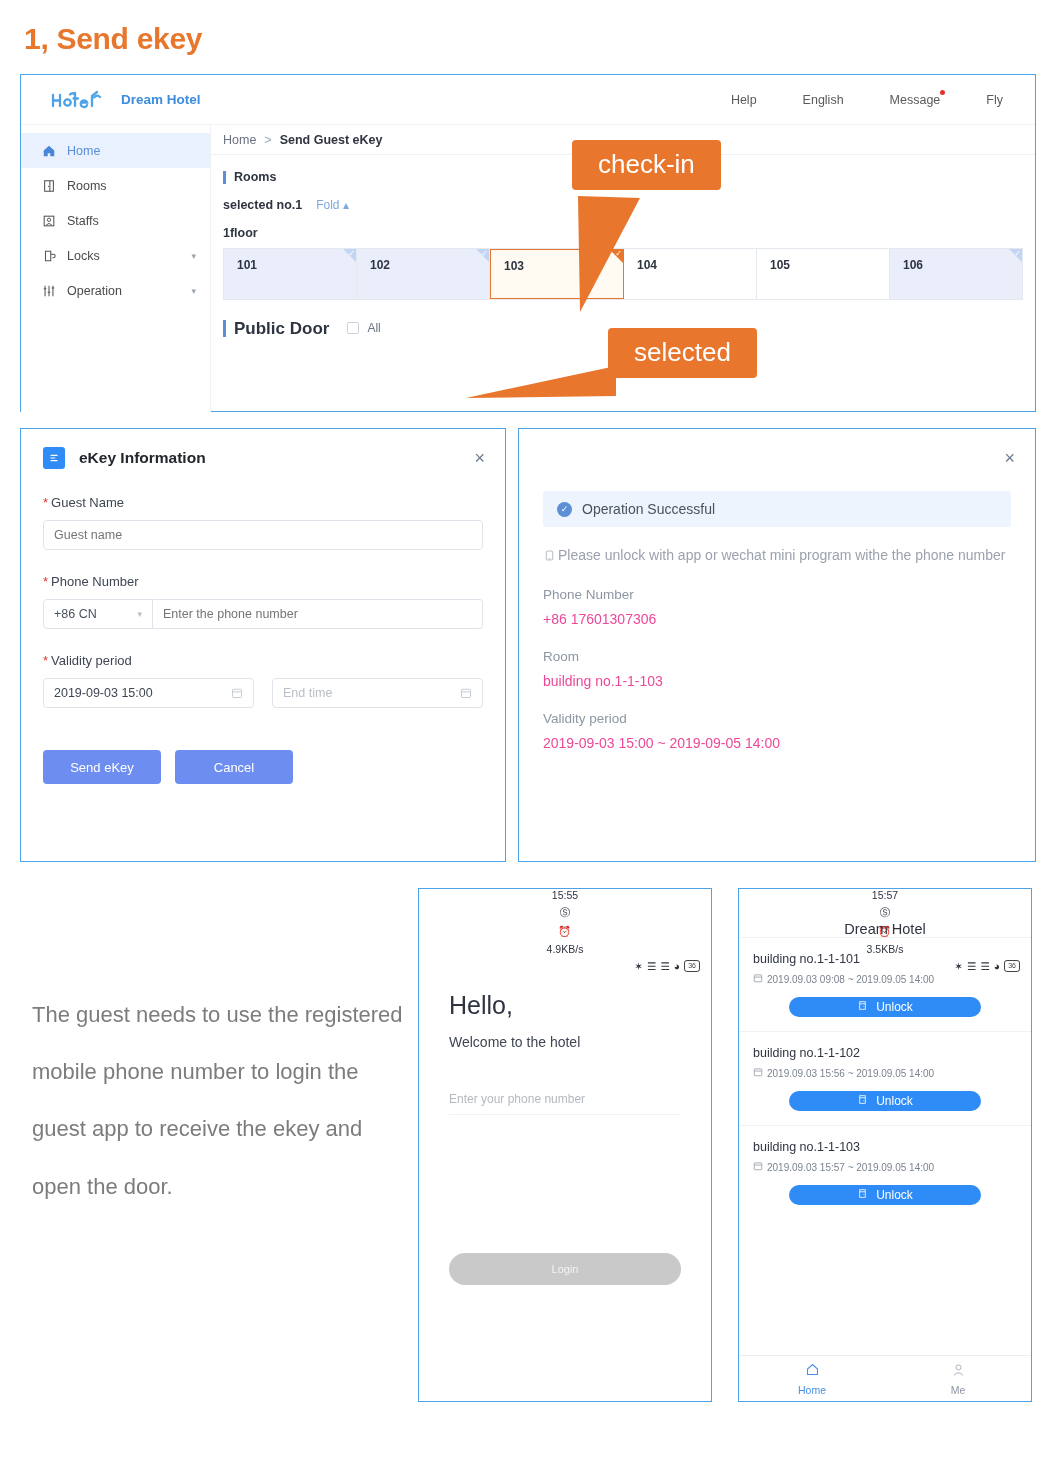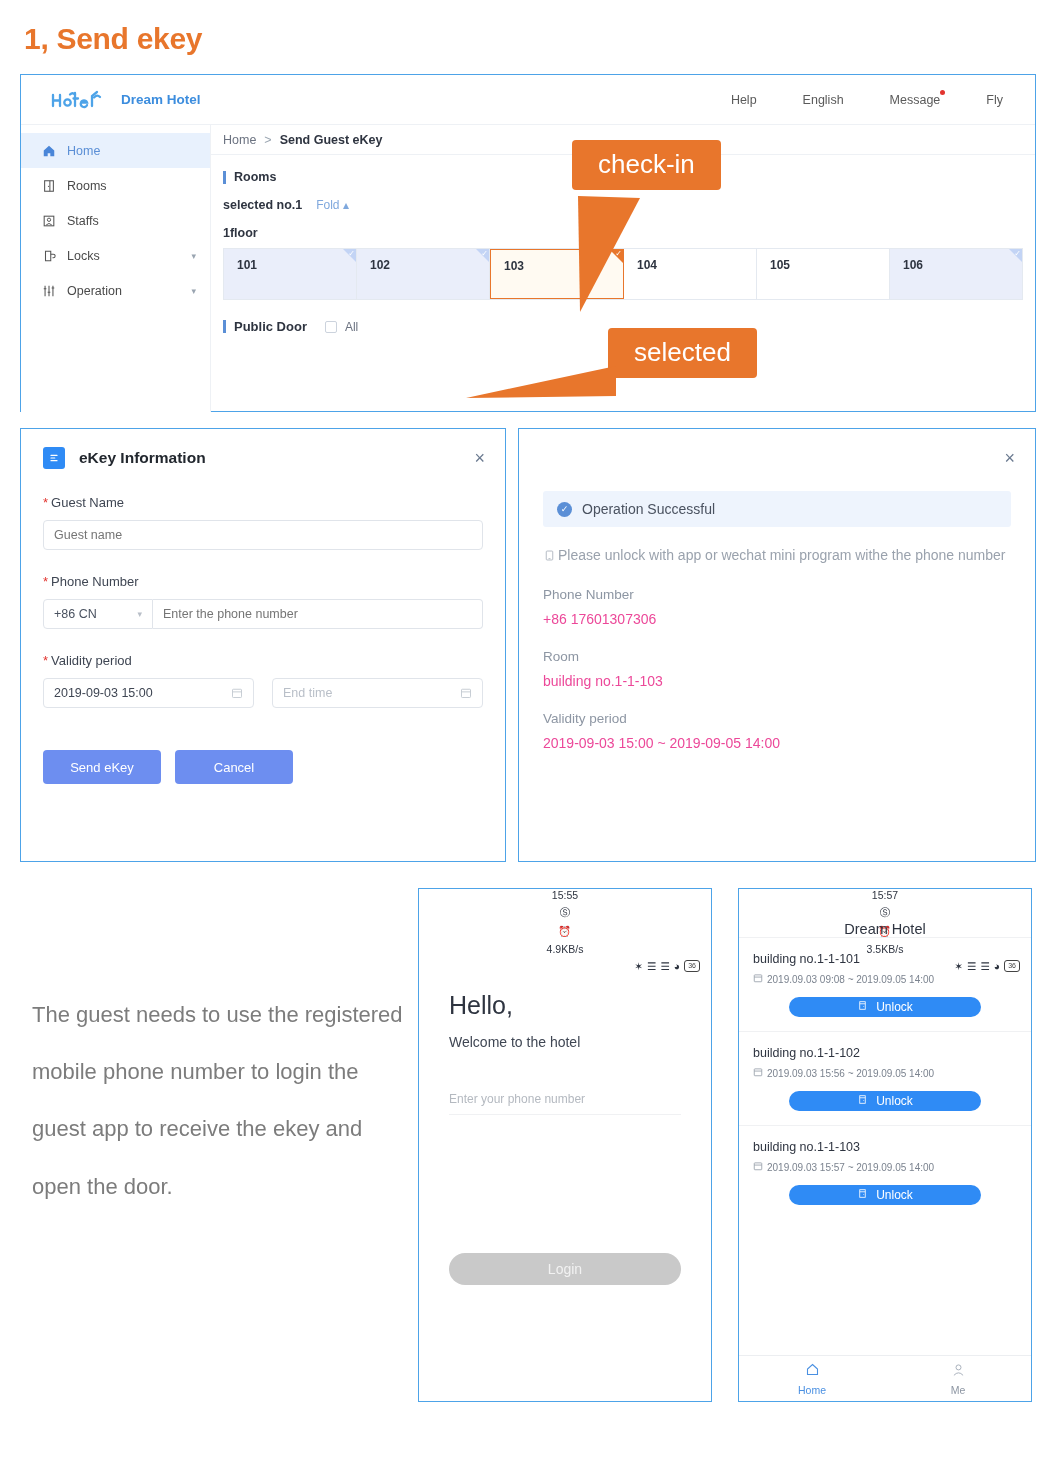--- a/index.html
+++ b/index.html
@@ -99,21 +99,21 @@
   .room.selected .corner{
     position:absolute; right:0; top:0; width:0; height:0;
     border-top:13px solid #e8762c; border-left:13px solid transparent;
   }
   .room.selected .tick{
     position:absolute; right:1px; top:-1px; font-size:8px; color:#fff; line-height:10px;
   }
 
   .pub-row{ display:flex; align-items:center; gap:18px; margin-top:20px; }
   .pub-lbl{
-    font-size:13px; font-weight:700; color:#2e3440;
+    font-size:17px; font-weight:700; color:#2e3440;
     border-left:3px solid #5b8fd6; padding-left:8px; line-height:1;
   }
   .cb-wrap{ display:flex; align-items:center; gap:8px; }
   .cb{ width:12px; height:12px; border:1px solid #ccd3dd; border-radius:2px; background:#fff; }
   .cb-lbl{ font-size:12px; color:#6b7280; }
 
   
   .callout{ position:absolute; z-index:30; }
   .bubble{
     background:#e8762c; color:#fff; border-radius:4px;
@@ -210,21 +210,21 @@
     line-height:10px; color:#444;
   }
   .p1-hello{ font-size:25px; color:#2e3440; margin:76px 0 0 30px; font-weight:400; }
   .p1-welcome{ font-size:14px; color:#3f4653; margin:14px 0 0 30px; }
   .p1-input{
     margin:42px 30px 0 30px; font-size:12px; color:#b4b9c0;
     padding-bottom:8px; border-bottom:1px solid #f0f1f3;
   }
   .p1-login{
     position:absolute; left:30px; right:30px; bottom:116px; height:32px;
-    background:#c9c9c9; border-radius:16px; color:#f2f2f2; font-size:14px;
+    background:#c9c9c9; border-radius:16px; color:#f2f2f2; font-size:11px;
     display:flex; align-items:center; justify-content:center; cursor:pointer;
   }
   .p2-title{ text-align:center; font-size:14.5px; color:#2e3440; margin-top:6px; }
   .ekey-item{ padding:14px 14px 0 14px; border-top:1px solid #f0f1f3; }
   .ekey-item:first-of-type{ border-top:none; }
   .ekey-room{ font-size:12.5px; color:#2e3440; }
   .ekey-time{ font-size:10px; color:#7b838f; margin-top:7px; display:flex; align-items:center; gap:4px; }
   .unlock{
     margin:12px 36px 14px 36px; height:20px; border-radius:15px; background:#2f8bf5;
     color:#fff; font-size:12px; display:flex; align-items:center; justify-content:center;

